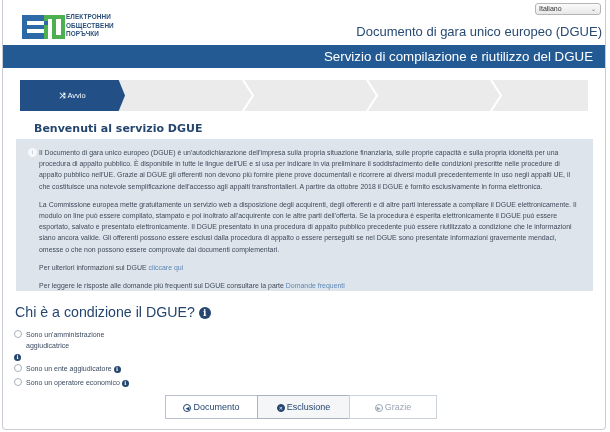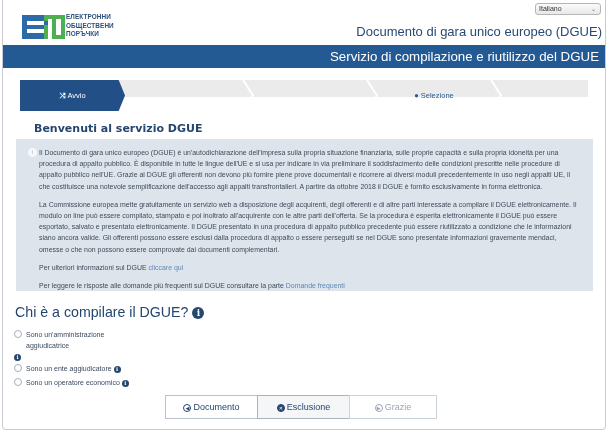--- a/index.html
+++ b/index.html
@@ -9,23 +9,23 @@
   .frame { position: absolute; left: 2px; top: 0; width: 604px; height: 430px; border-left: 1px solid #c8ccd2; border-right: 1px solid #c8ccd2; border-bottom: 1px solid #c8ccd2; border-radius: 0 0 4px 4px; }
 
   .logo { position: absolute; left: 22px; top: 13px; width: 100px; height: 28px; }
   .logo-text { position: absolute; left: 66px; top: 13px; font-size: 6.4px; font-weight: bold; color: #2b4f7a; line-height: 8.6px; letter-spacing: 0.1px; }
 
   .lang-select { position: absolute; left: 535px; top: 3px; width: 66px; height: 12px; border: 1px solid #b5b5b5; border-radius: 3px; background: linear-gradient(#fafafa,#e8e8e8); font-size: 7px; color: #333; padding-left: 3px; line-height: 10px; }
   .lang-select .chev { position: absolute; right: 4px; top: 0; font-size: 6px; color: #666; }
 
   .title { position: absolute; right: 8px; top: 24px; font-size: 13px; color: #284a73; white-space: nowrap; }
 
-  .banner { position: absolute; left: 3px; top: 45px; width: 602px; height: 23px; background: #245a93; color: #fff; font-size: 13.3px; text-align: right; padding-right: 6px; line-height: 24px; }
+  .banner { position: absolute; left: 3px; top: 45px; width: 602px; height: 23px; background: #245a93; color: #fff; font-size: 13.3px; text-align: right; padding-right: 12px; line-height: 24px; }
 
-  .steps { position: absolute; left: 20px; top: 80px; width: 568px; height: 17px; background: #ebebeb; }
+  .steps { position: absolute; left: 20px; top: 80px; width: 568px; height: 31px; background: #ebebeb; }
   .step { position: absolute; top: 0; height: 31px; line-height: 31px; font-size: 7.5px; color: #245a93; text-align: center; }
   .step .ico { font-size: 7.5px; margin-right: 2px; font-weight: bold; }
   .step-active { background: #214f86; color: #fff; clip-path: polygon(0 0, 94% 0, 100% 50%, 94% 100%, 0 100%); }
   .sep { position: absolute; top: 0; width: 12px; height: 31px; }
 
   .welcome { position: absolute; left: 34px; top: 122px; font-family: "DejaVu Sans", sans-serif; font-weight: bold; font-size: 11px; color: #24466f; }
 
   .infobox { position: absolute; left: 16px; top: 139px; width: 577px; height: 152px; background: #dde4ec; padding: 8px 14px 0 23px; font-size: 6.95px; line-height: 11.2px; color: #3f4a58; }
   .infobox p { margin-bottom: 7px; }
   .infobox .info-ico { position: absolute; left: 12px; top: 9px; width: 9px; height: 9px; border-radius: 50%; background: #f6f8fb; color: #c6d0dc; font-size: 6px; text-align: center; line-height: 9px; font-weight: bold; }
@@ -76,40 +76,37 @@
 <div class="steps">
   <div class="step step-active" style="left:0;width:105px;">
     <span class="ico">⤨</span><span>Avvio</span>
   </div>
   <svg class="sep" style="left:222px;" viewBox="0 0 12 31">
       <polyline points="1,0 11,15.5 1,31" fill="none" stroke="#fff" stroke-width="2"></polyline>
     </svg>
   <svg class="sep" style="left:346px;" viewBox="0 0 12 31">
       <polyline points="1,0 11,15.5 1,31" fill="none" stroke="#fff" stroke-width="2"></polyline>
     </svg>
-  <div class="step" style="left:358px;width:112px;">
-    <span class="ico">●</span><span>Selezione</span>
-  </div>
   <svg class="sep" style="left:470px;" viewBox="0 0 12 31">
       <polyline points="1,0 11,15.5 1,31" fill="none" stroke="#fff" stroke-width="2"></polyline>
     </svg>
 </div>
 
 <div class="welcome">Benvenuti al servizio DGUE</div>
 
 <div class="infobox">
   <span class="info-ico">i</span>
   <p>Il Documento di gara unico europeo (DGUE) è un'autodichiarazione dell'impresa sulla propria situazione finanziaria, sulle proprie capacità e sulla propria idoneità per una procedura di appalto pubblico. È disponibile in tutte le lingue dell'UE e si usa per indicare in via preliminare il soddisfacimento delle condizioni prescritte nelle procedure di appalto pubblico nell'UE. Grazie al DGUE gli offerenti non devono più fornire piene prove documentali e ricorrere ai diversi moduli precedentemente in uso negli appalti UE, il che costituisce una notevole semplificazione dell'accesso agli appalti transfrontalieri. A partire da ottobre 2018 il DGUE è fornito esclusivamente in forma elettronica.</p>
   <p>La Commissione europea mette gratuitamente un servizio web a disposizione degli acquirenti, degli offerenti e di altre parti interessate a compilare il DGUE elettronicamente. Il modulo on line può essere compilato, stampato e poi inoltrato all'acquirente con le altre parti dell'offerta. Se la procedura è esperita elettronicamente il DGUE può essere esportato, salvato e presentato elettronicamente. Il DGUE presentato in una procedura di appalto pubblico precedente può essere riutilizzato a condizione che le informazioni siano ancora valide. Gli offerenti possono essere esclusi dalla procedura di appalto o essere perseguiti se nel DGUE sono presentate informazioni gravemente mendaci, omesse o che non possono essere comprovate dai documenti complementari.</p>
   <p><span>Per ulteriori informazioni sul DGUE </span><a>cliccare qui</a></p>
   <p><span>Per leggere le risposte alle domande più frequenti sul DGUE consultare la parte </span><a>Domande frequenti</a></p>
 </div>
 
 <div class="question">
-  <span>Chi è a compilare il DGUE?</span>
+  <span>Chi è a condizione il DGUE?</span>
   <span class="qicon">i</span>
 </div>
 
 <div class="radio-row" style="top:329px;line-height:11px;">
   <span class="radio"></span><span>Sono un'amministrazione</span><br>
   <span style="padding-left:12px;">aggiudicatrice</span><br>
   <span class="smi" style="margin-top:3px;">i</span>
 </div>
 <div class="radio-row" style="top:364px;">
   <span class="radio"></span><span>Sono un ente aggiudicatore</span>

